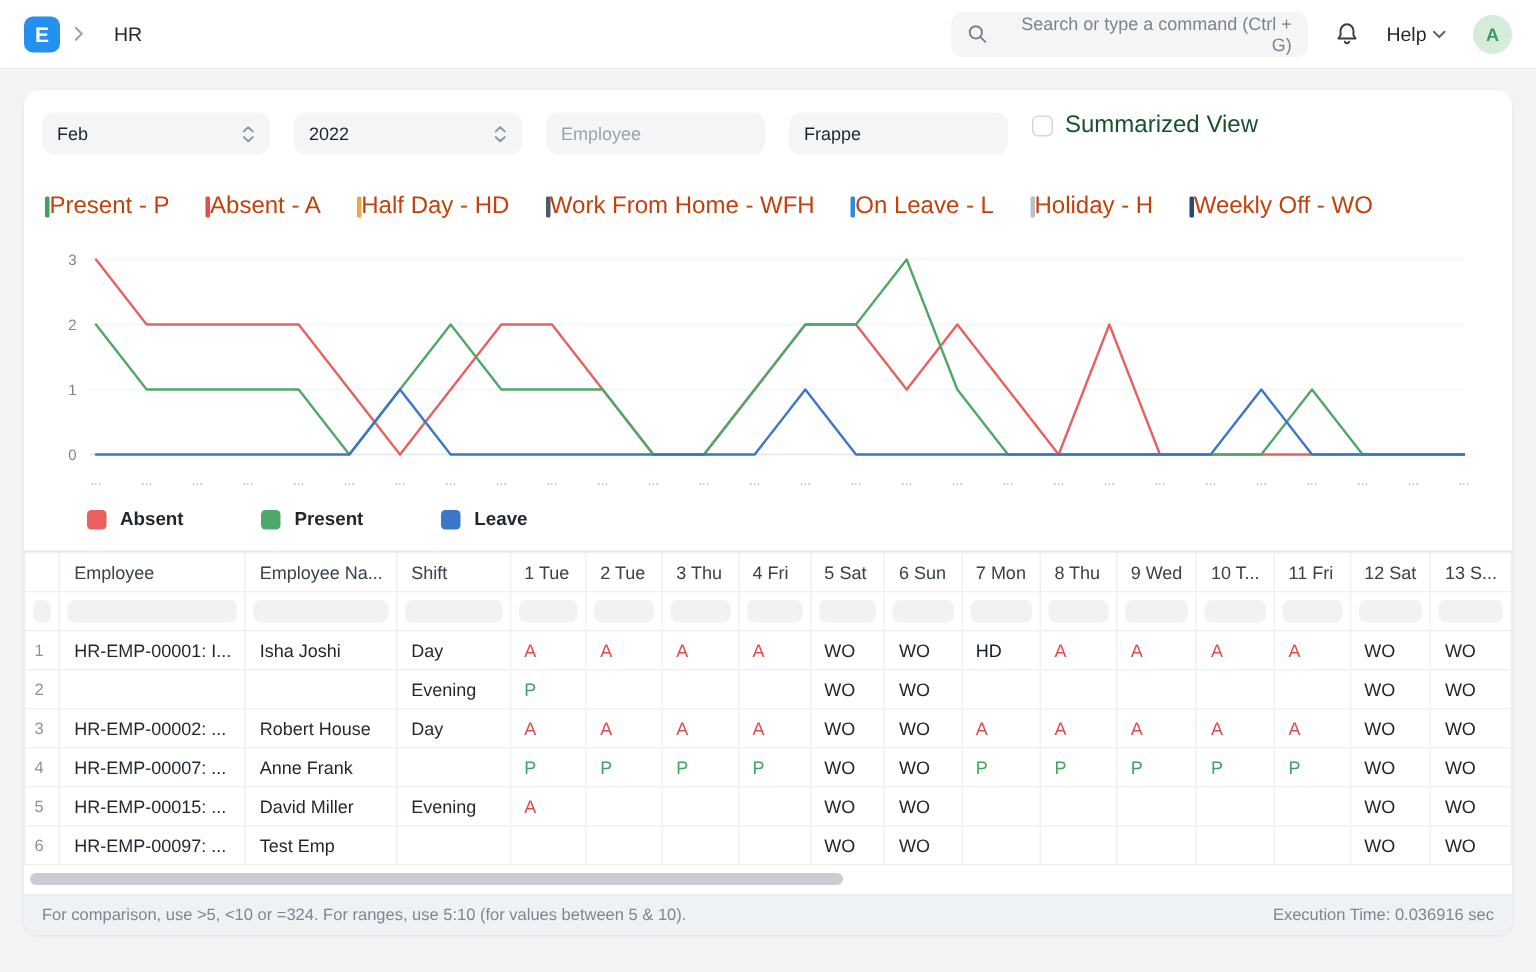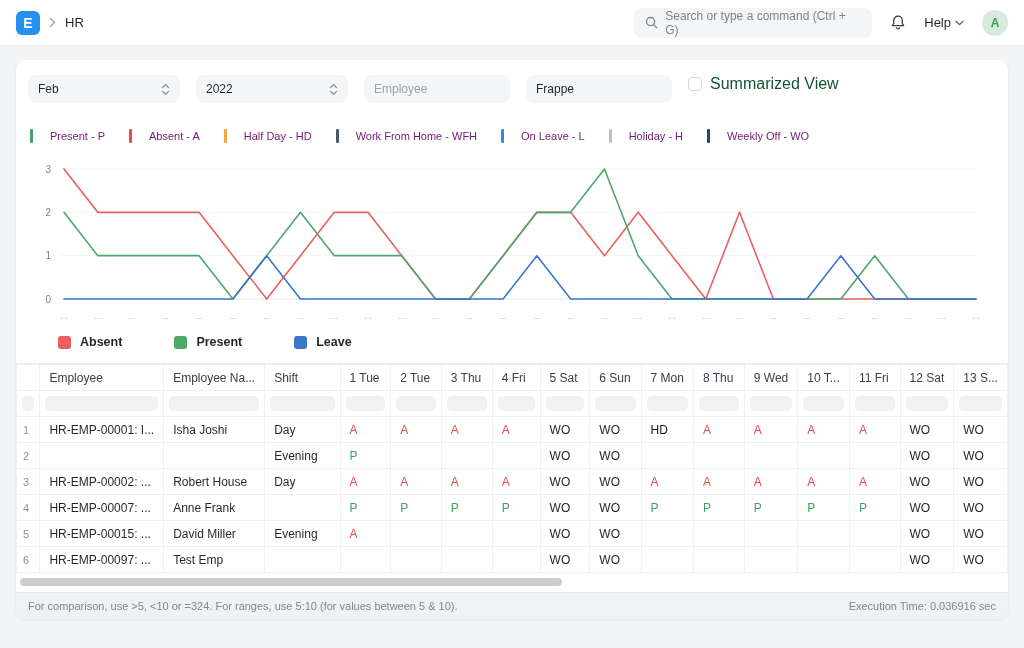--- a/index.html
+++ b/index.html
@@ -8,45 +8,45 @@
     width:1024px; height:648px; overflow:hidden;
     background:#f3f4f6; color:#1f272e;
     font-family:"Liberation Sans", sans-serif;
   }
   
   .navbar { height:46px; background:#fff; border-bottom:1px solid #eceff1;
     display:flex; align-items:center; padding:0 16px; gap:9px; }
   .logo { width:24px; height:24px; border-radius:6px; background:#2490ef; color:#fff;
     font-weight:bold; font-size:14px; display:flex; align-items:center; justify-content:center; cursor:pointer; }
   .crumb-sep { color:#9aa2aa; display:flex; align-items:center; }
-  .crumb { font-size:13px; font-weight:500; cursor:pointer; }
+  .crumb { font-size:13px; font-weight:500; cursor:pointer;margin-left:11px; }
   .nav-right { margin-left:auto; display:flex; align-items:center; gap:18px; }
   .search { width:238px; height:30px; background:#f4f5f6; border-radius:8px;
-    display:flex; align-items:center; gap:7px; padding:0 11px; color:#7c848c; font-size:12px; cursor:pointer; }
+    display:flex; align-items:center; gap:7px; padding:0 11px; color:#7c848c; font-size:12px; cursor:pointer;text-align:right; }
   .icon-btn { display:flex; align-items:center; cursor:pointer; }
   .help { display:flex; align-items:center; gap:4px; font-size:13px; color:#1f272e; cursor:pointer; }
   .avatar { width:26px; height:26px; border-radius:50%; background:#d4ecd9; color:#3f9a5d;
     font-size:12px; font-weight:bold; display:flex; align-items:center; justify-content:center; cursor:pointer; }
   
   .card { margin:14px 16px; background:#fff; border-radius:10px; overflow:hidden;
     box-shadow:0 1px 3px rgba(25,39,52,.08); }
   
   .filters { display:flex; align-items:flex-start; gap:16px; padding:15px 12px 4px; }
   .pill { height:28px; background:#f4f5f6; border-radius:8px; display:flex;
     align-items:center; padding:0 10px; font-size:12px; cursor:pointer; }
   .pill.sel { width:152px; justify-content:space-between; }
   .pill.inp { width:146px; }
   .p-value { color:#1f272e; font-weight:500; }
   .p-ph { color:#9aa2aa; }
   .cbwrap { display:flex; align-items:center; gap:8px; cursor:pointer; }
   .checkbox { width:14px; height:14px; border:1px solid #d2d7dc; border-radius:4px; background:#fff; }
   .cb-label { font-size:16px; color:#14532d; }
   
   .status-legend { display:flex; gap:24px; padding:22px 14px 4px; flex-wrap:nowrap; }
-  .sl-item { display:flex; align-items:center; gap:17px; font-size:11px; color:#701a75; }
+  .sl-item { display:flex; align-items:center; gap:0; font-size:16px; color:#c2410c; }
   .sl-bar { width:3px; height:14px; border-radius:1px; flex:0 0 auto; }
   
   .chart-box { padding:8px 8px 0; }
   .chart-box svg { width:100%; display:block; }
   .chart-legend { display:flex; align-items:center; gap:52px; padding:8px 0 14px 42px; }
   .cl-item { display:flex; align-items:center; gap:9px; font-size:12.5px; font-weight:bold; color:#1f272e; }
   .cl-chip { width:13px; height:13px; border-radius:3px; flex:0 0 auto; }
   
   .table-wrap { border-top:1px solid #e7eaed; overflow:hidden; width:100%; }
   table { border-collapse:collapse; table-layout:fixed; font-size:12px; }

